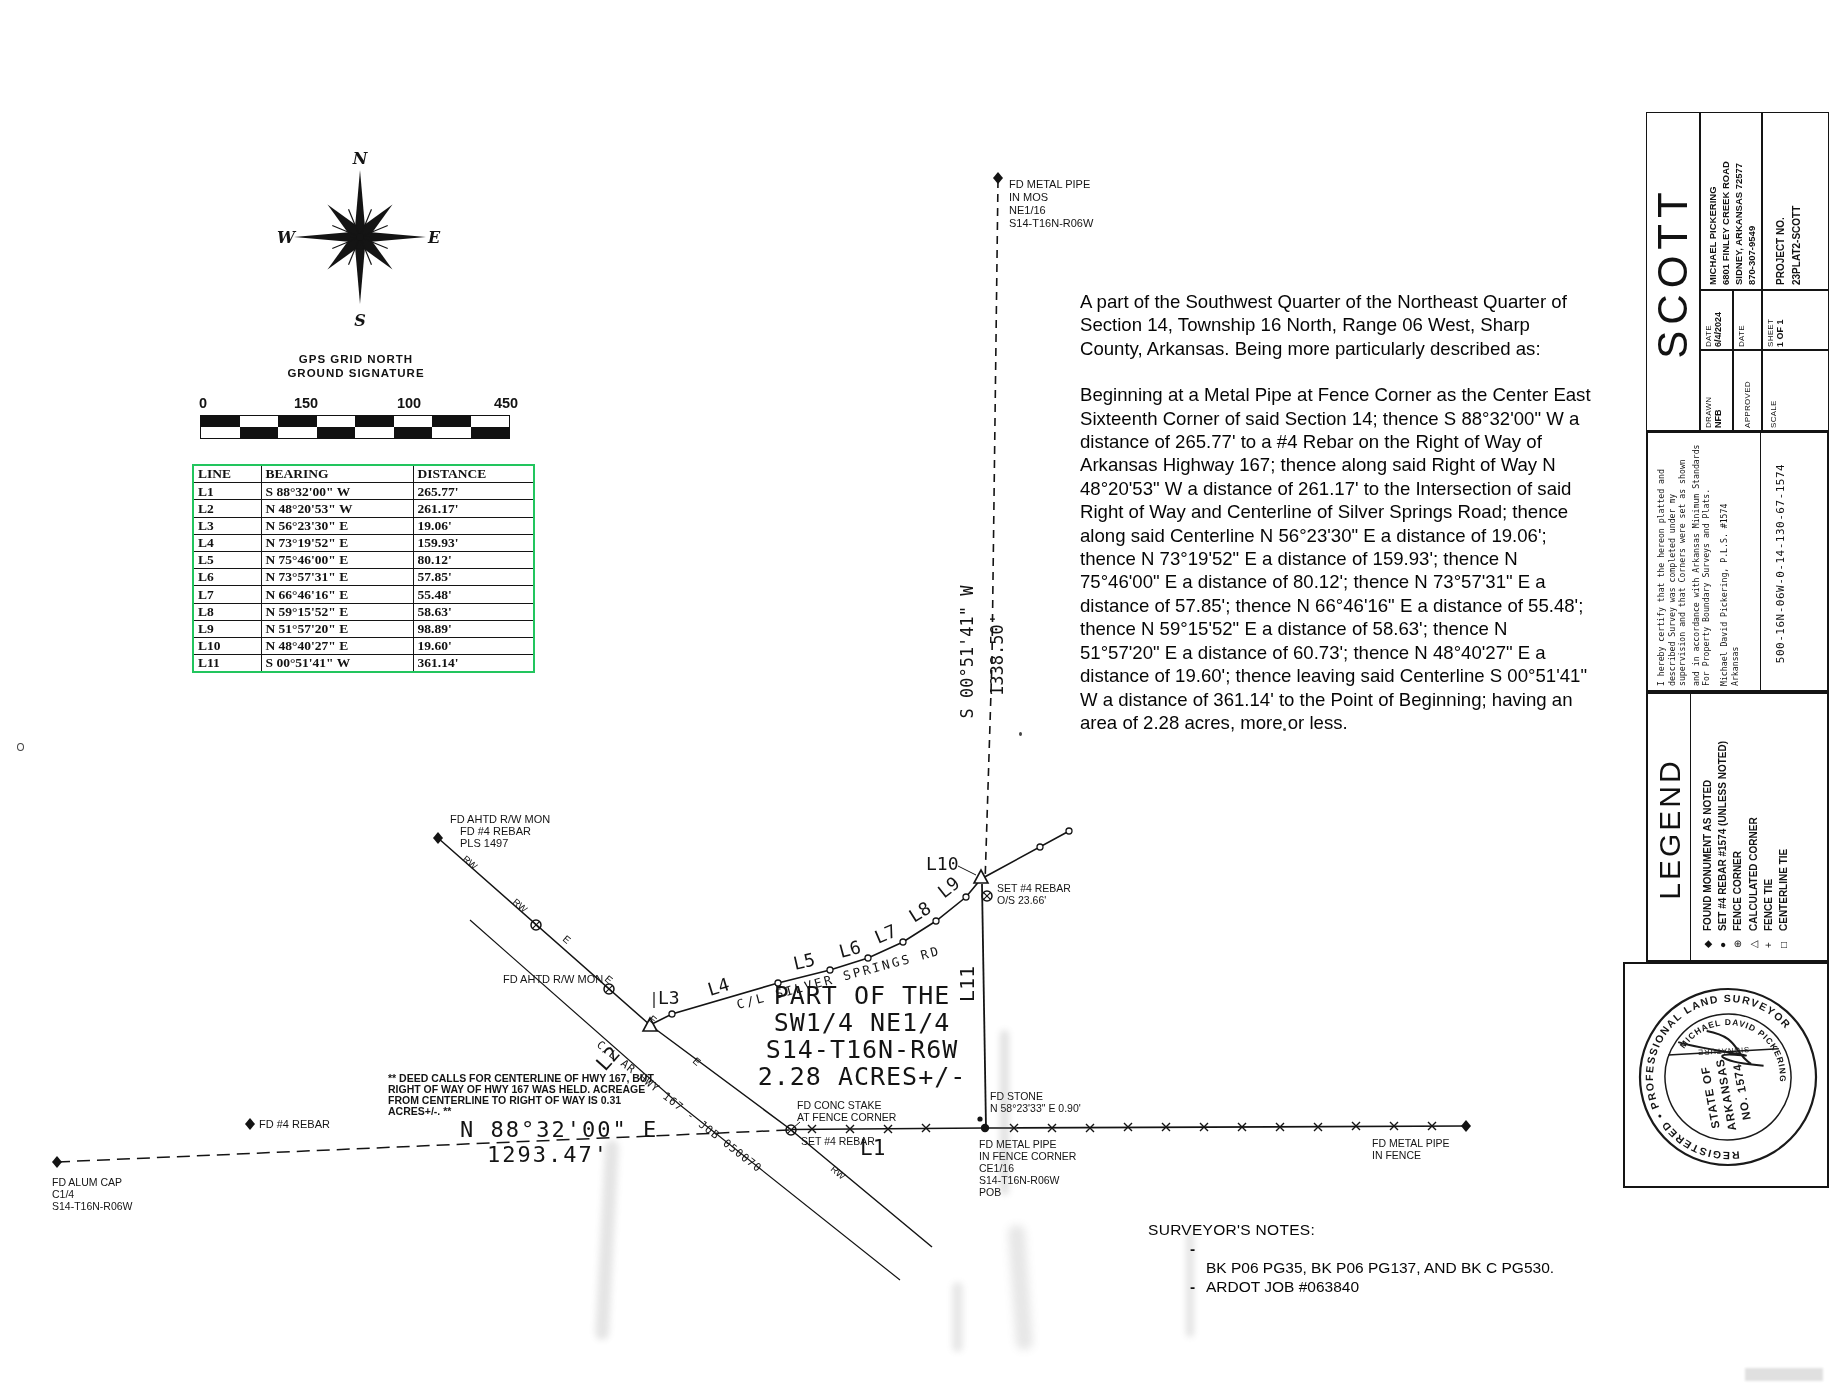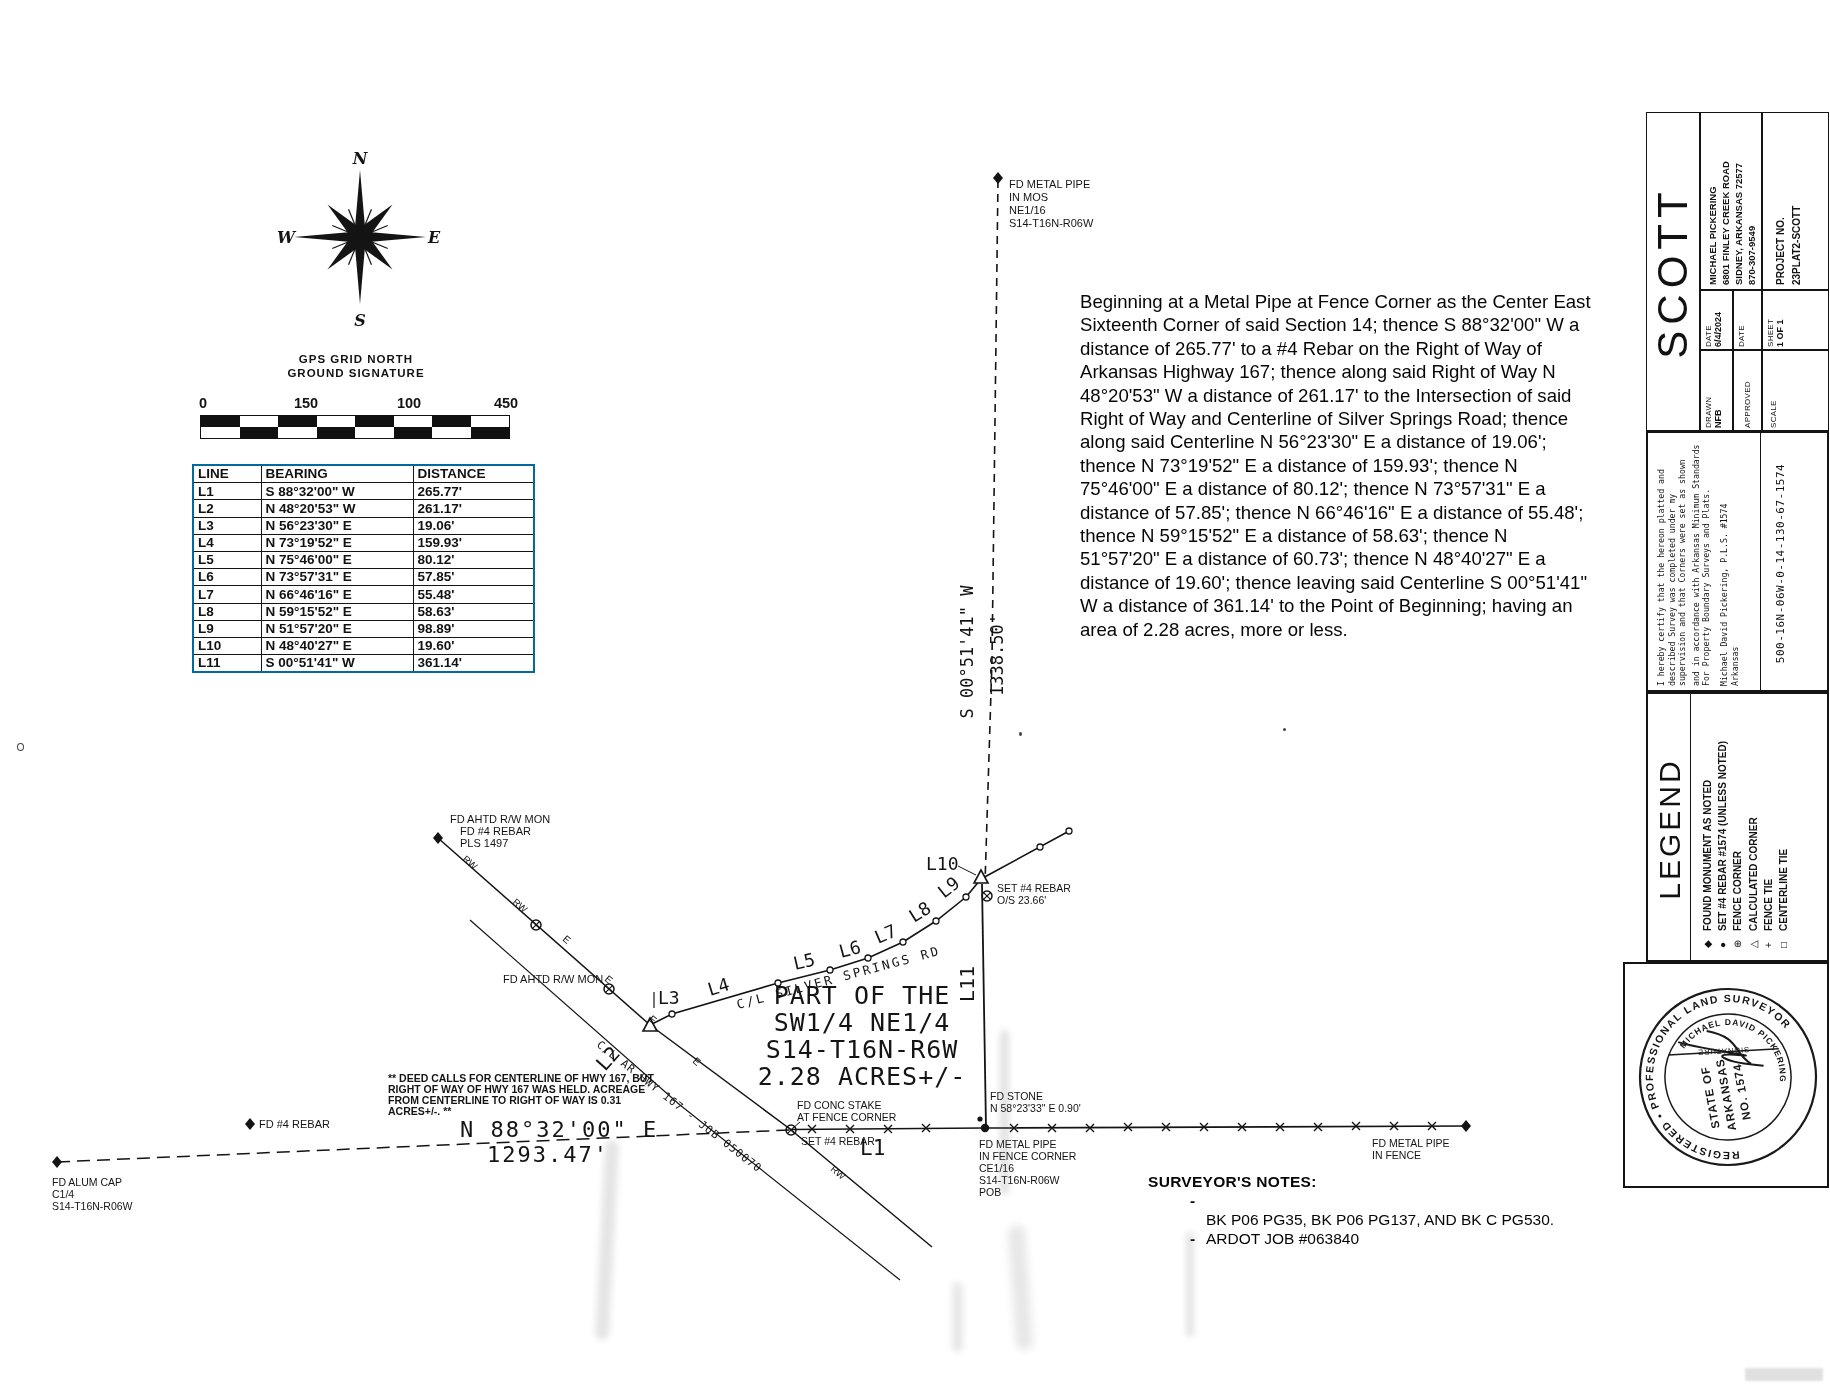--- a/index.html
+++ b/index.html
@@ -6,36 +6,36 @@
   .sheet{position:relative;width:1830px;height:1390px;background:#ffffff;
          font-family:"Liberation Sans",sans-serif;color:#121212;overflow:hidden;}
   .abs{position:absolute;}
   svg text{fill:#141414;}
   .cad{font-family:"DejaVu Sans Mono",monospace;}
 
   
   .ltable{border-collapse:collapse;table-layout:fixed;}
   .ltable td{border:1.4px solid #141414;font-size:13.5px;font-weight:700;
              padding:0 0 0 4px;height:16.2px;line-height:1;white-space:nowrap;overflow:hidden;}
-  .ltable{border:2px solid #0369a1;}
+  .ltable{border:2px solid #22c55e;font-family:Liberation Serif, serif;}
 
   
   .sb{display:flex;flex-direction:column;border:1.4px solid #111;}
   .sb-row{display:flex;height:11px;}
   .sb-c{width:38.5px;height:11px;}
   .b{background:#111;} .w{background:#fff;}
   .sb-lab{position:absolute;transform:translateX(-50%);font-size:14.5px;font-weight:700;}
 
   
   .desc{font-size:18.6px;line-height:23.4px;color:#060606;}
   .desc p{margin:0 0 23px 0;}
 
   
   .notes{font-size:15.5px;color:#060606;}
-  .notes .nt{font-weight:700;letter-spacing:.3px;}
+  .notes .nt{font-weight:400;letter-spacing:.3px;margin-top:48px;}
   .nrow{display:flex;padding-left:42px;}
   .nrow .bul{width:16px;font-weight:700;}
   .ncont{padding-left:58px;}
 
   
   .rot{position:absolute;top:0;left:0;transform-origin:0 0;}
 
   .cell{position:absolute;box-sizing:border-box;border:1.3px solid #141414;background:#fff;}
   .tb-outer{position:absolute;box-sizing:border-box;border:2.4px solid #141414;background:#fff;}
   .lab8{font-size:8px;letter-spacing:.3px;}
@@ -332,20 +332,21 @@
         </tr>
     <tr>
           <td>L11</td>
           <td>S 00°51'41" W</td>
           <td>361.14'</td>
         </tr>
   </tbody>
     </table>
 
   <div class="abs desc" style="left:1080px;top:290px;width:512px;">
+    <p>A part of the Southwest Quarter of the Northeast Quarter of Section 14, Township 16 North, Range 06 West, Sharp County, Arkansas.  Being more particularly described as:</p>
     <p>Beginning at a Metal Pipe at Fence Corner as the Center East Sixteenth Corner of said Section 14; thence S 88°32'00" W a distance of 265.77' to a #4 Rebar on the Right of Way of Arkansas Highway 167; thence along said Right of Way N 48°20'53" W a distance of 261.17' to the Intersection of said Right of Way and Centerline of Silver Springs Road; thence along said Centerline N 56°23'30" E a distance of 19.06'; thence N 73°19'52" E a distance of 159.93'; thence N 75°46'00" E a distance of 80.12'; thence N 73°57'31" E a distance of 57.85'; thence N 66°46'16" E a distance of 55.48'; thence N 59°15'52" E a distance of 58.63'; thence N 51°57'20" E a distance of 60.73'; thence N 48°40'27" E a distance of 19.60'; thence leaving said Centerline S 00°51'41" W a distance of 361.14' to the Point of Beginning; having an area of 2.28 acres, more or less.</p>
   </div>
 
   <div class="abs notes" style="left:1148px;top:1172px;width:520px;line-height:19px;">
     <div class="nt">SURVEYOR'S NOTES:</div>
     <div class="nrow">
       <span class="bul">-</span>
     </div>
     <div class="ncont">BK P06 PG35, BK P06 PG137,  AND BK C PG530.</div>
     <div class="nrow">

